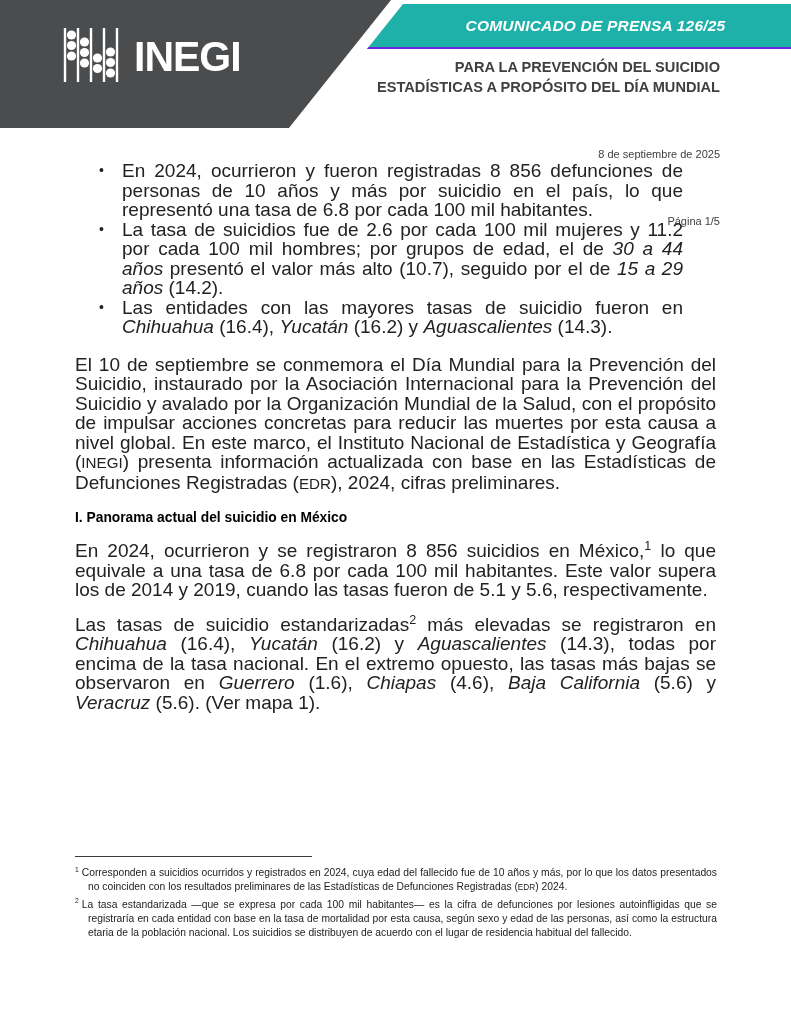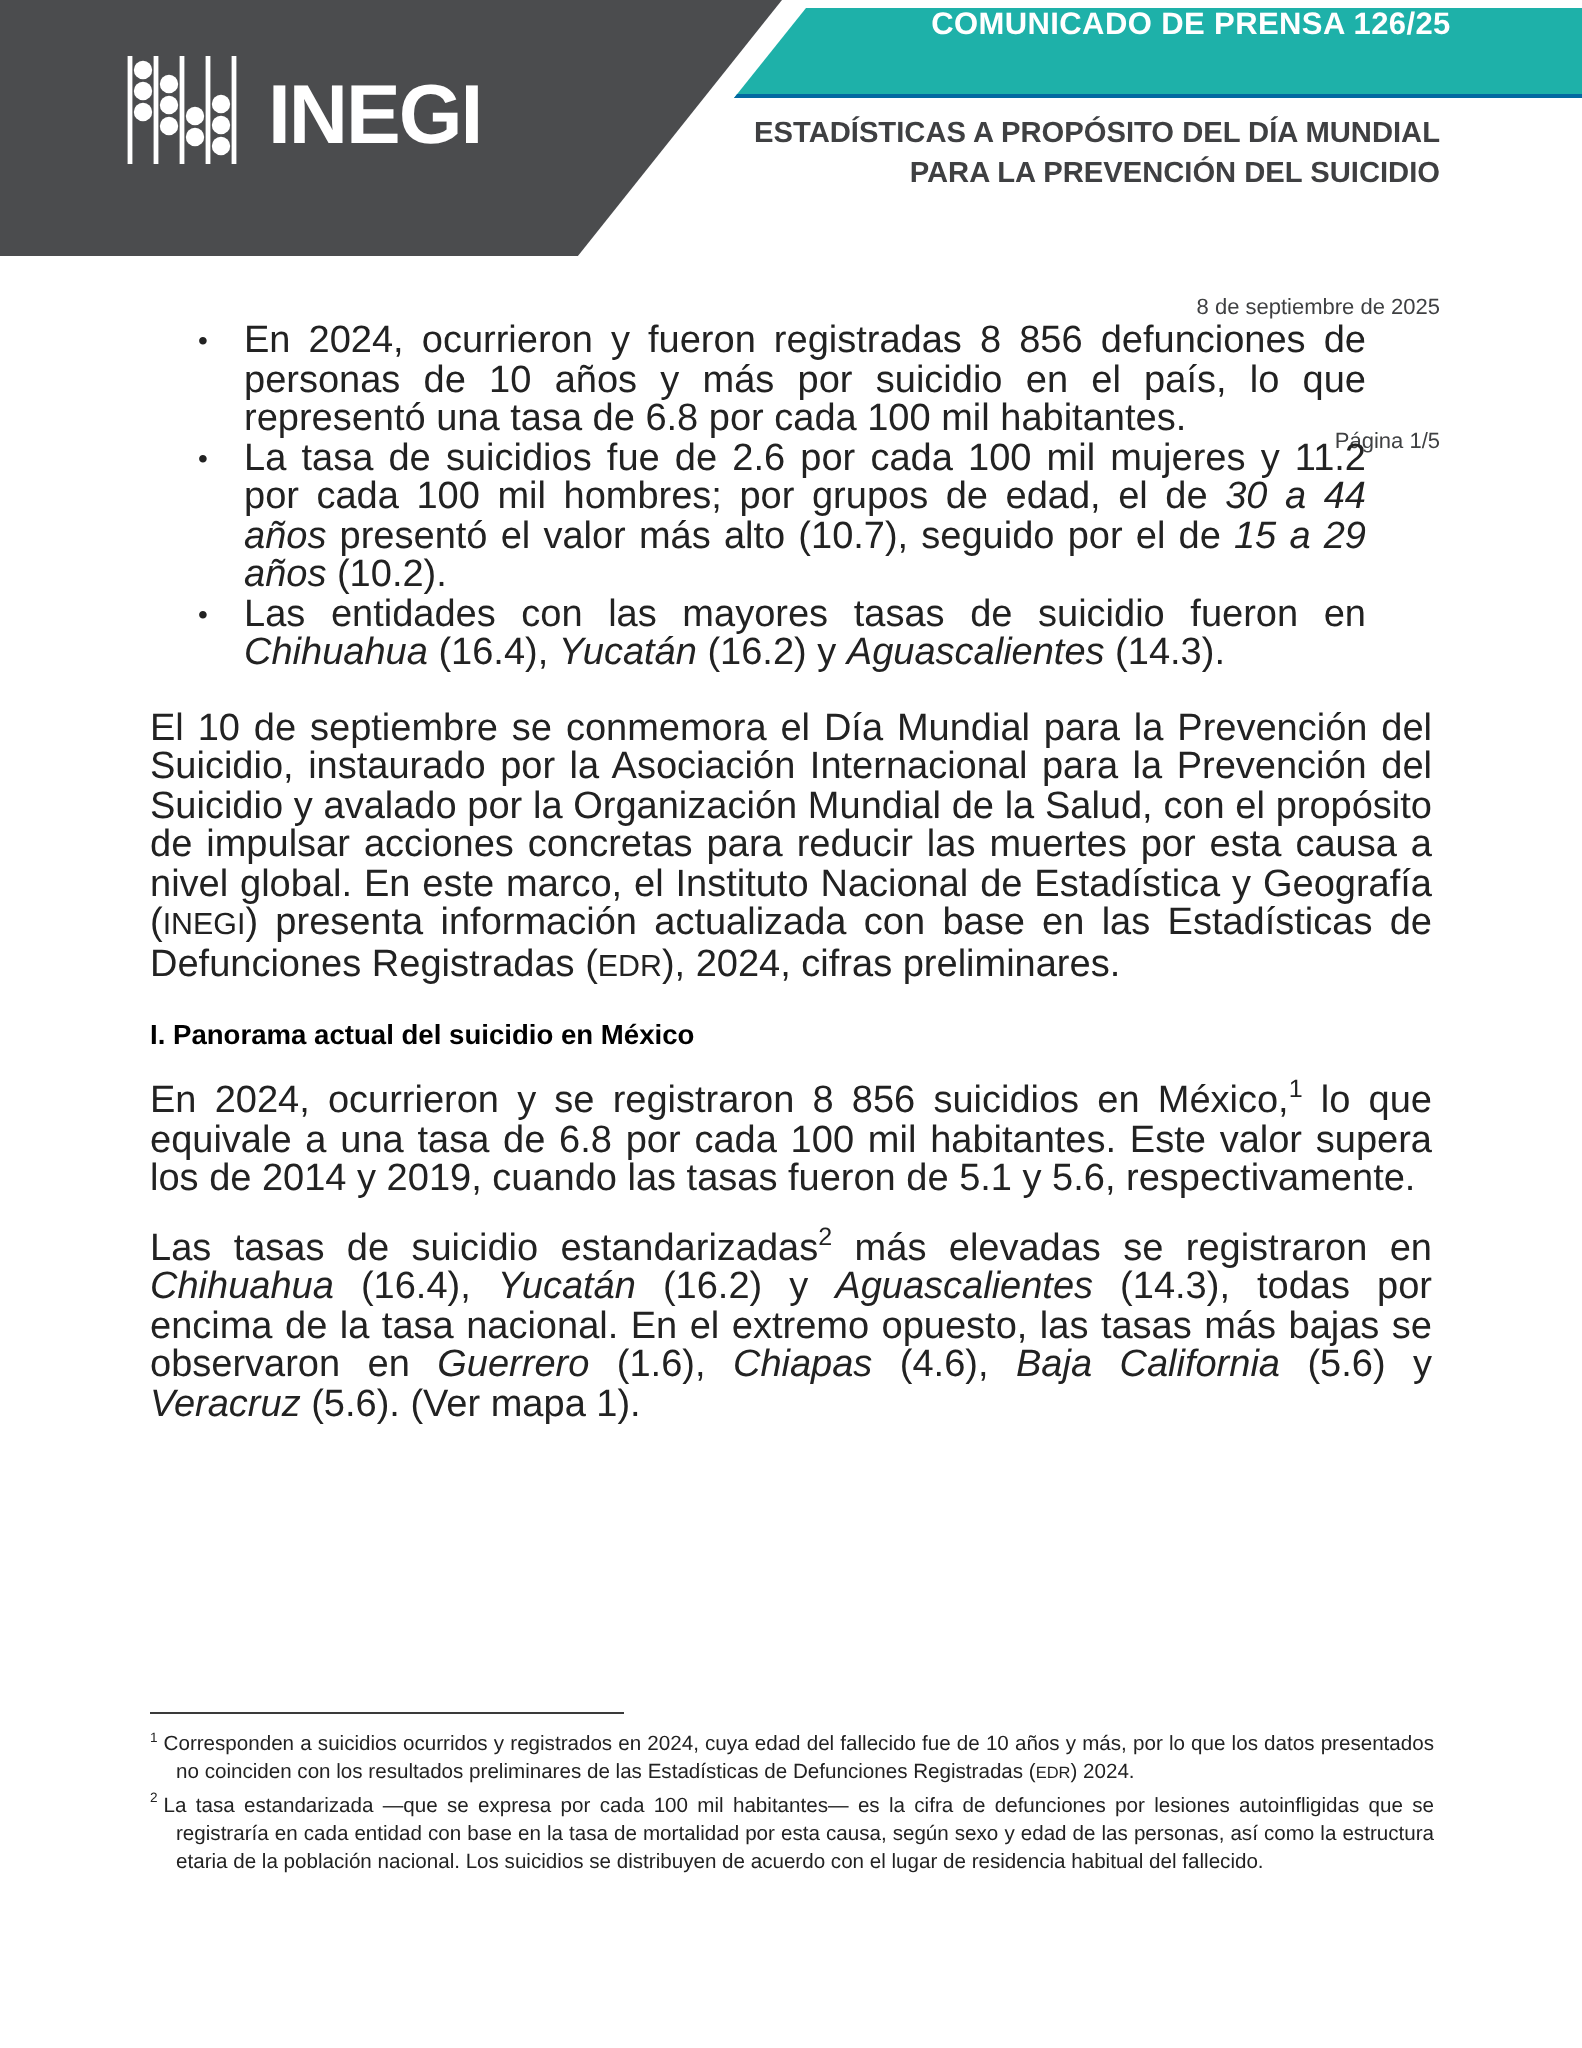--- a/index.html
+++ b/index.html
@@ -33,22 +33,22 @@
   }
   .logo-text{
     font-size:41px;font-weight:bold;letter-spacing:-1px;
     line-height:1;transform:scaleY(1.02);
   }
   .teal-banner{
     position:absolute;top:4px;left:360px;right:0;
     height:43px;
     background:var(--teal);
     clip-path:polygon(43px 0,100% 0,100% 100%,7px 100%);
-    border-bottom:2px solid #0369a1;
-    display:flex;align-items:flex-start;justify-content:center;
+    border-bottom:2px solid #6d28d9;
+    display:flex;align-items:center;justify-content:center;font-style:italic;
   }
   .banner-label{
     color:#fff;font-weight:bold;font-size:15.5px;
     padding-left:40px;letter-spacing:0.2px;
   }
   .header-block{
     position:absolute;top:58px;right:71px;
     text-align:right;color:var(--header-text);
   }
   .header-title{font-size:14.6px;font-weight:bold;line-height:19.5px;}
@@ -141,31 +141,31 @@
       </svg>
     </span>
     <span class="logo-text">INEGI</span>
   </div>
 
   <div class="teal-banner">
     <span class="banner-label">COMUNICADO DE PRENSA 126/25</span>
   </div>
 
   <div class="header-block">
+    <div class="header-title">PARA LA PREVENCIÓN DEL SUICIDIO</div>
     <div class="header-title">ESTADÍSTICAS A PROPÓSITO DEL DÍA MUNDIAL</div>
-    <div class="header-title">PARA LA PREVENCIÓN DEL SUICIDIO</div>
     <div class="header-date">8 de septiembre de 2025</div>
     <div class="header-page">Página 1/5</div>
   </div>
 
   <div class="content">
 
     <ul class="bullets body-text">
       <li><span>En 2024, ocurrieron y fueron registradas 8 856 defunciones de personas de 10 años y más por suicidio en el país, lo que representó una tasa de 6.8 por cada 100 mil habitantes.</span></li>
-      <li><span>La tasa de suicidios fue de 2.6 por cada 100 mil mujeres y 11.2 por cada 100 mil hombres; por grupos de edad, el de </span><span style="font-style: italic;">30 a 44 años</span><span> presentó el valor más alto (10.7), seguido por el de </span><span style="font-style: italic;">15 a 29 años</span><span> (10.2).</span></li>
+      <li><span>La tasa de suicidios fue de 2.6 por cada 100 mil mujeres y 11.2 por cada 100 mil hombres; por grupos de edad, el de </span><span style="font-style: italic;">30 a 44 años</span><span> presentó el valor más alto (10.7), seguido por el de </span><span style="font-style: italic;">15 a 29 años</span><span> (14.2).</span></li>
       <li><span>Las entidades con las mayores tasas de suicidio fueron en </span><span style="font-style: italic;">Chihuahua</span><span> (16.4), </span><span style="font-style: italic;">Yucatán</span><span> (16.2) y </span><span style="font-style: italic;">Aguascalientes</span><span> (14.3).</span></li>
     </ul>
 
     <p class="body-text para1"><span>El 10 de septiembre se conmemora el Día Mundial para la Prevención del Suicidio, instaurado por la Asociación Internacional para la Prevención del Suicidio y avalado por la Organización Mundial de la Salud, con el propósito de impulsar acciones concretas para reducir las muertes por esta causa a nivel global. En este marco, el Instituto Nacional de Estadística y Geografía (</span><span class="sm">INEGI</span><span>) presenta información actualizada con base en las Estadísticas de Defunciones Registradas (</span><span class="sm">EDR</span><span>), 2024, cifras preliminares.</span></p>
 
     <div class="section-heading">I. Panorama actual del suicidio en México</div>
 
     <p class="body-text para2"><span>En 2024, ocurrieron y se registraron 8 856 suicidios en México,</span><sup>1</sup><span> lo que equivale a una tasa de 6.8 por cada 100 mil habitantes. Este valor supera los de 2014 y 2019, cuando las tasas fueron de 5.1 y 5.6, respectivamente.</span></p>
 
     <p class="body-text para3"><span>Las tasas de suicidio estandarizadas</span><sup>2</sup><span> más elevadas se registraron en </span><span style="font-style: italic;">Chihuahua</span><span> (16.4), </span><span style="font-style: italic;">Yucatán</span><span> (16.2) y </span><span style="font-style: italic;">Aguascalientes</span><span> (14.3), todas por encima de la tasa nacional. En el extremo opuesto, las tasas más bajas se observaron en </span><span style="font-style: italic;">Guerrero</span><span> (1.6), </span><span style="font-style: italic;">Chiapas</span><span> (4.6), </span><span style="font-style: italic;">Baja California</span><span> (5.6) y </span><span style="font-style: italic;">Veracruz</span><span> (5.6). (Ver mapa 1).</span></p>

